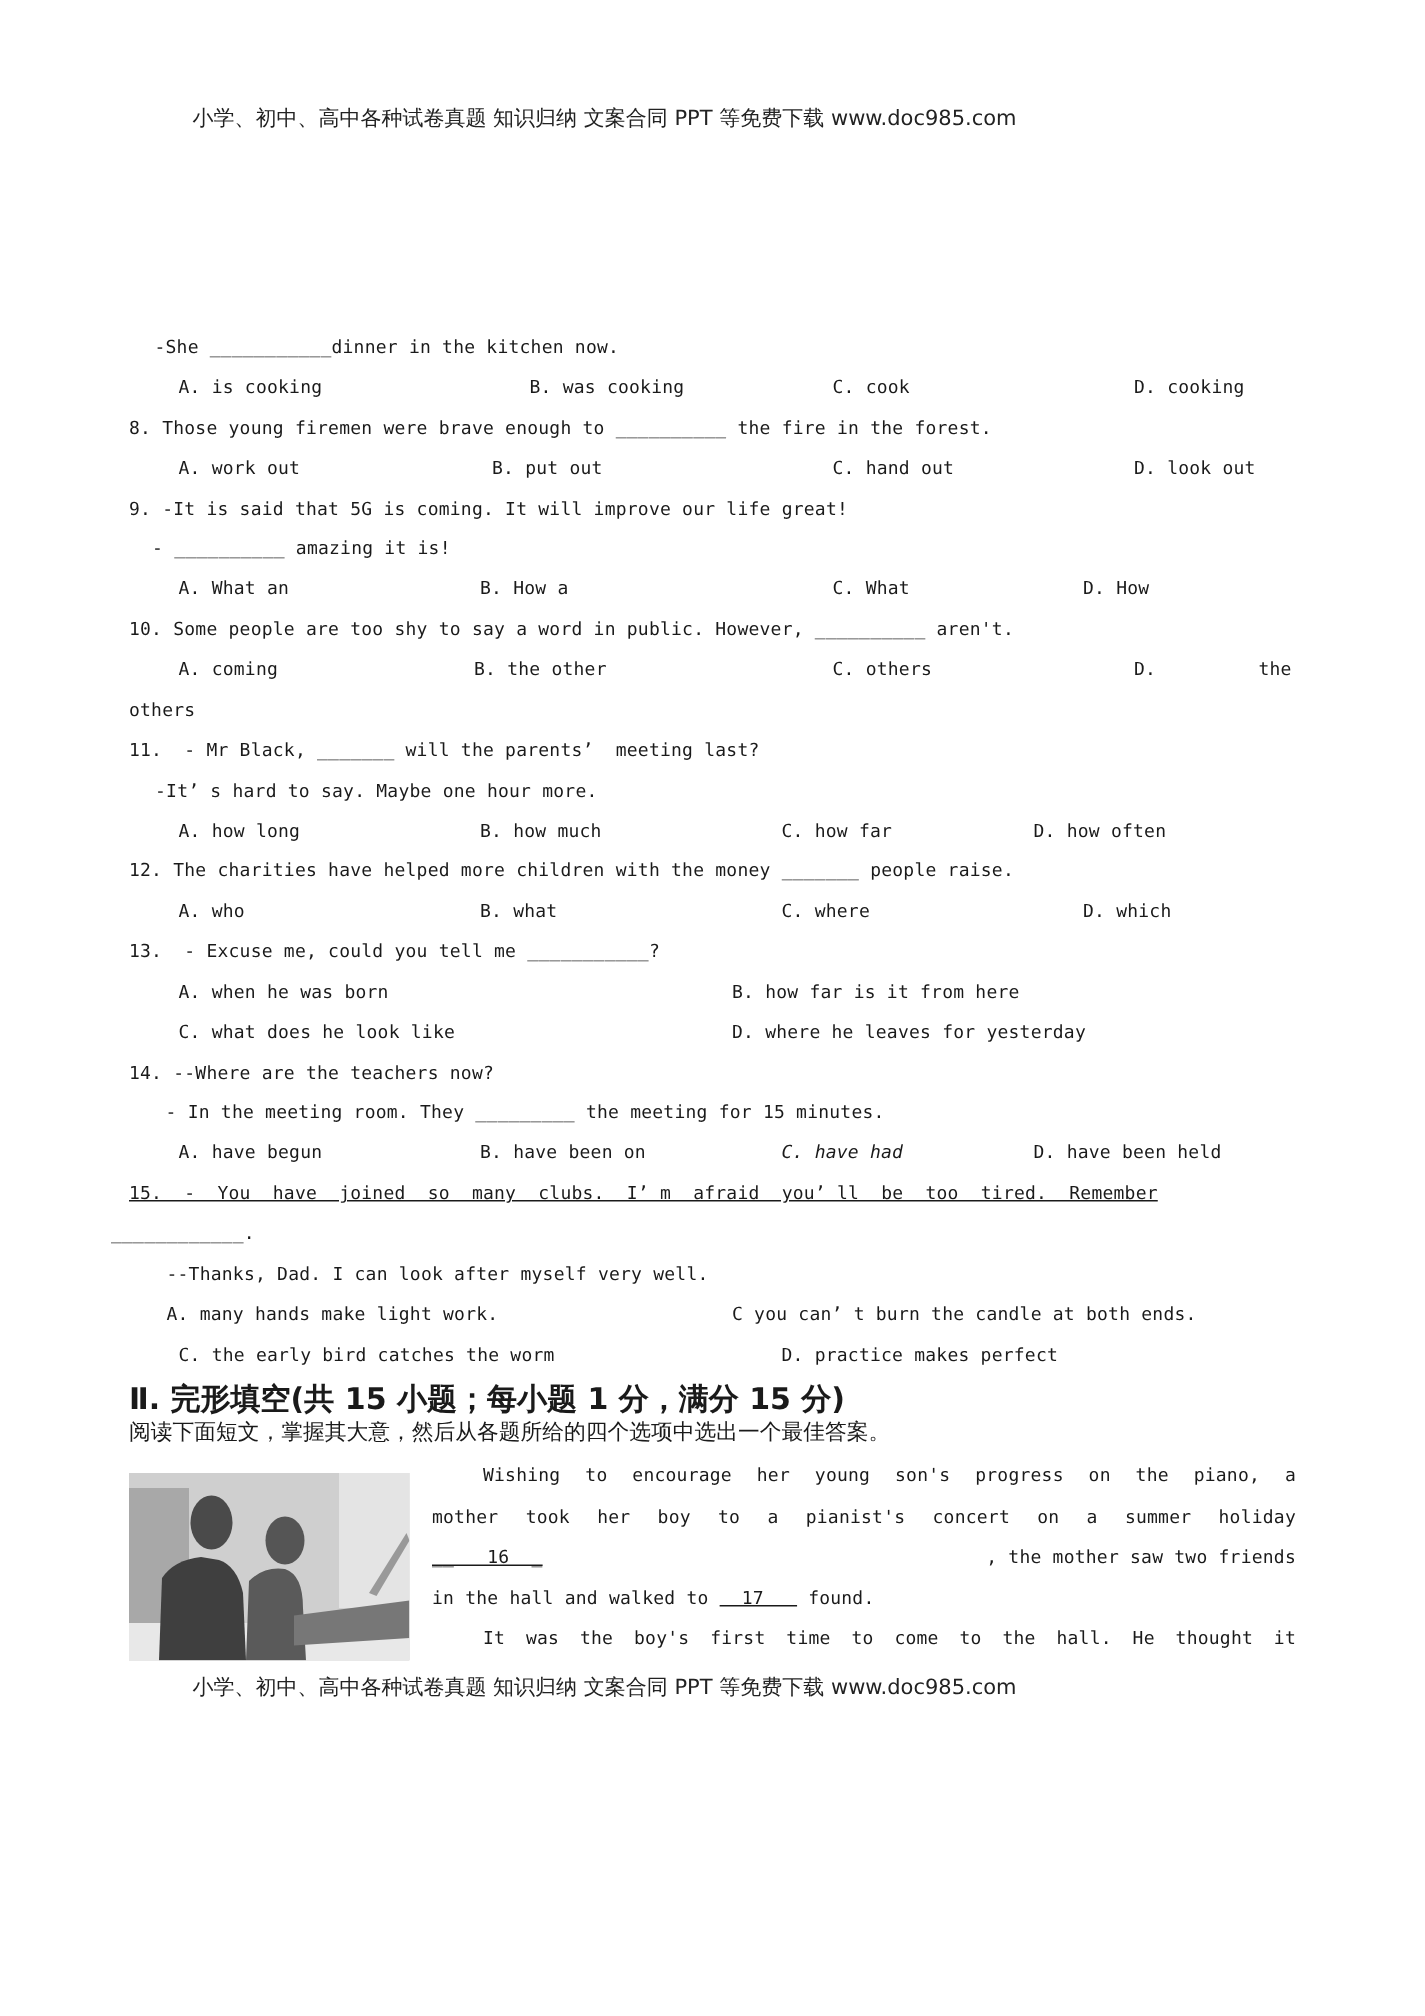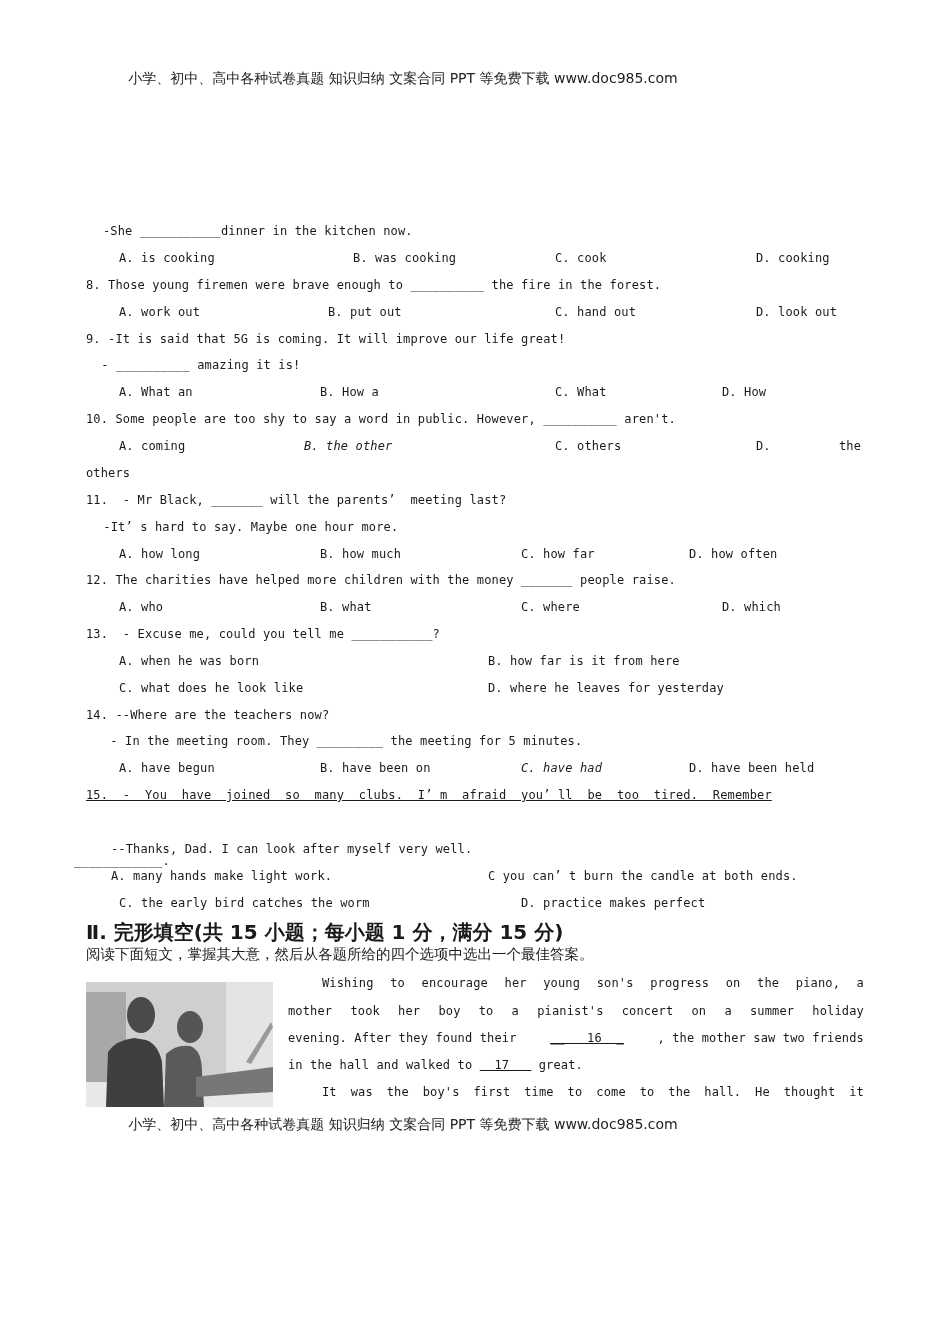--- a/index.html
+++ b/index.html
@@ -34,21 +34,21 @@
 
 <div class="line mono" style="left:86px; top:329px;">9. -It is said that 5G is coming. It will improve our life great!</div>
 <div class="line mono" style="left:94px; top:355px;"> - __________ amazing it is!</div>
 <div class="opt mono" style="left:119px; top:382px;">A. What an</div>
 <div class="opt mono" style="left:320px; top:382px;">B. How a</div>
 <div class="opt mono" style="left:555px; top:382px;">C. What</div>
 <div class="opt mono" style="left:722px; top:382px;">D. How</div>
 
 <div class="line mono" style="left:86px; top:409px;">10. Some people are too shy to say a word in public. However, __________ aren't.</div>
 <div class="opt mono" style="left:119px; top:436px;">A. coming</div>
-<div class="opt mono" style="left:304px; top:436px;font-style:italic;">B. the other</div>
+<div class="opt mono" style="left:316px; top:436px;">B. the other</div>
 <div class="opt mono" style="left:555px; top:436px;">C. others</div>
 <div class="opt mono" style="left:756px; top:436px;">D.</div>
 <div class="opt mono" style="left:839px; top:436px;">the</div>
 <div class="opt mono" style="left:86px; top:463px;">others</div>
 
 <div class="line mono" style="left:86px; top:490px;">11.  - Mr Black, _______ will the parents’  meeting last?</div>
 <div class="line mono" style="left:96px; top:517px;"> -It’ s hard to say. Maybe one hour more.</div>
 <div class="opt mono" style="left:119px; top:544px;">A. how long</div>
 <div class="opt mono" style="left:320px; top:544px;">B. how much</div>
 <div class="opt mono" style="left:521px; top:544px;">C. how far</div>
@@ -60,28 +60,28 @@
 <div class="opt mono" style="left:521px; top:597px;">C. where</div>
 <div class="opt mono" style="left:722px; top:597px;">D. which</div>
 
 <div class="line mono" style="left:86px; top:624px;">13.  - Excuse me, could you tell me ___________?</div>
 <div class="opt mono" style="left:119px; top:651px;">A. when he was born</div>
 <div class="opt mono" style="left:488px; top:651px;">B. how far is it from here</div>
 <div class="opt mono" style="left:119px; top:678px;">C. what does he look like</div>
 <div class="opt mono" style="left:488px; top:678px;">D. where he leaves for yesterday</div>
 
 <div class="line mono" style="left:86px; top:705px;">14. --Where are the teachers now?</div>
-<div class="line mono" style="left:103px; top:731px;"> - In the meeting room. They _________ the meeting for 5 minutes.</div>
+<div class="line mono" style="left:103px; top:731px;"> - In the meeting room. They _________ the meeting for 15 minutes.</div>
 <div class="opt mono" style="left:119px; top:758px;">A. have begun</div>
 <div class="opt mono" style="left:320px; top:758px;">B. have been on</div>
 <div class="opt mono" style="left:521px; top:758px;font-style:italic;">C. have had</div>
 <div class="opt mono" style="left:689px; top:758px;">D. have been held</div>
 
 <div class="line mono" style="left:86px; top:785px; width:778px;text-decoration:underline;">15.  -  You  have  joined  so  many  clubs.  I’ m  afraid  you’ ll  be  too  tired.  Remember</div>
-<div class="line mono" style="left:74px; top:812px;margin-top:39px;">____________.</div>
+<div class="line mono" style="left:74px; top:812px;">____________.</div>
 <div class="line mono" style="left:111px; top:839px;">--Thanks, Dad. I can look after myself very well.</div>
 <div class="opt mono" style="left:111px; top:866px;">A. many hands make light work.</div>
 <div class="opt mono" style="left:488px; top:866px;">C you can’ t burn the candle at both ends.</div>
 <div class="opt mono" style="left:119px; top:893px;">C. the early bird catches the worm</div>
 <div class="opt mono" style="left:521px; top:893px;">D. practice makes perfect</div>
 
 <div class="heading sans" style="left:86px; top:919px;">Ⅱ. 完形填空(共 15 小题；每小题 1 分，满分 15 分)</div>
 <div class="cn sans" style="left:86px; top:945px;">阅读下面短文，掌握其大意，然后从各题所给的四个选项中选出一个最佳答案。</div>
 
 <div class="photo">
@@ -95,20 +95,19 @@
     <path d="M78 125 L80 72 Q90 62 104 64 Q116 68 116 90 L118 125 Z" fill="#5a5a5a"></path>
     <ellipse cx="104" cy="45" rx="13" ry="16" fill="#555"></ellipse>
     <path d="M110 95 L187 85 L187 110 L110 115 Z" fill="#777"></path>
     <path d="M160 80 L185 40 L187 45 L165 82 Z" fill="#999"></path>
   </svg>
 </div>
 
 <div class="just mono" style="left:288px; top:973px; width:576px; line-height:20px; text-indent:34px;">Wishing to encourage her young son's progress on the piano, a</div>
 <div class="just mono" style="left:288px; top:1001px; width:576px; line-height:20px;">mother took her boy to a pianist's concert on a summer holiday</div>
 <div class="line mono" style="left:288px; top:1028px; width:576px; display:flex; justify-content:space-between;">
-  <span>evening. After they found their</span>
   <span class="ul">__   16  _</span>
   <span>, the mother saw two friends</span>
 </div>
-<div class="line mono" style="left:288px; top:1055px;"><span>in the hall and walked to</span> <span class="ul">  17   </span> <span>great.</span></div>
+<div class="line mono" style="left:288px; top:1055px;"><span>in the hall and walked to</span> <span class="ul">  17   </span> <span>found.</span></div>
 <div class="just mono" style="left:288px; top:1082px; width:576px; line-height:20px; text-indent:34px;">It was the boy's first time to come to the hall. He thought it</div>
 
 <div class="banner sans" style="top:1116px;">小学、初中、高中各种试卷真题 知识归纳 文案合同 PPT 等免费下载  www.doc985.com</div>
 
 </body></html>

